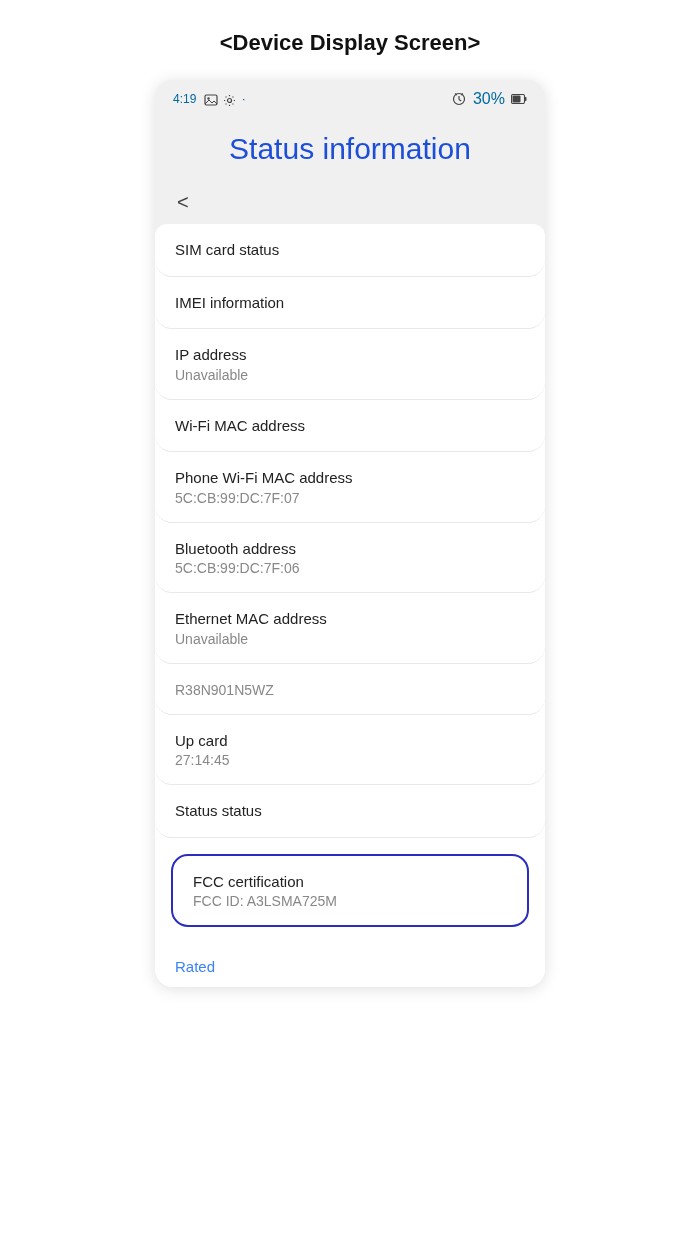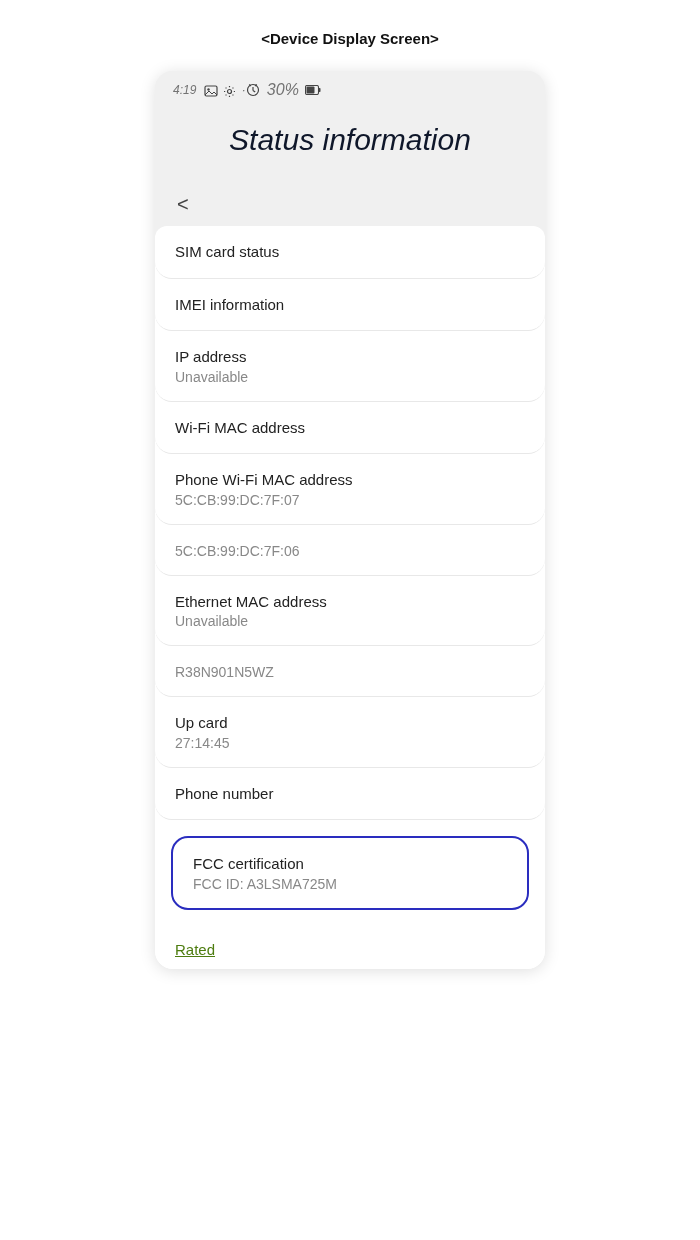--- a/index.html
+++ b/index.html
@@ -13,44 +13,43 @@
       min-height: 1240px;
       background: #ffffff;
       font-family: 'Segoe UI', Arial, sans-serif;
       display: flex;
       flex-direction: column;
       align-items: center;
       padding: 30px 0 20px 0;
     }
 
     .page-title {
-      font-size: 15px;
+      font-size: 22px;
       font-weight: 700;
       color: #111;
       margin-bottom: 24px;
       text-align: center;
     }
 
     .device-frame {
       width: 390px;
       background: #f0f0f0;
       border-radius: 18px;
       overflow: hidden;
       box-shadow: 0 2px 16px rgba(0,0,0,0.13);
     }
 
     .status-bar {
       background: #f0f0f0;
       display: flex;
-      justify-content: flex-start;
+      justify-content: space-between;
       align-items: center;
       padding: 10px 18px 6px 18px;
       font-size: 12px;
-      color: #737373;
-      font-style: italic;
+      color: #0369a1;
     }
 
     .status-bar-left {
       display: flex;
       align-items: center;
       gap: 4px;
       font-size: 12px;
     }
 
     .status-bar-right {
@@ -62,25 +61,24 @@
 
     .header-section {
       background: #f0f0f0;
       padding: 18px 18px 0 18px;
       text-align: center;
     }
 
     .header-title {
       font-size: 30px;
       font-weight: 300;
-      color: #0f172a;
-      margin-bottom: 28px;
+      color: #1d4ed8;
+      margin-bottom: 17px;
       text-align: center;
       letter-spacing: 0;
-      font-style: italic;
     }
 
     .back-button-row {
       display: flex;
       align-items: center;
       padding: 8px 0 10px 4px;
     }
 
     .back-arrow {
       font-size: 20px;
@@ -126,22 +124,21 @@
     }
 
     .list-item-partial {
       padding: 14px 20px 10px 20px;
       background: #fff;
       border-bottom: none;
     }
 
     .list-item-partial .list-item-title {
       font-size: 15px;
-      color: #4d7c0f;
-      text-decoration: underline;
+      color: #3b82f6;
     }
   </style>
 </head>
 <body>
 
 <div class="page-title">&lt;Device Display Screen&gt;</div>
 
 <div class="device-frame">
 
   <div class="status-bar">
@@ -206,39 +203,40 @@
     <div class="list-item">
       <div class="list-item-title">Wi-Fi MAC address</div>
     </div>
 
     <div class="list-item">
       <div class="list-item-title">Phone Wi-Fi MAC address</div>
       <div class="list-item-subtitle">5C:CB:99:DC:7F:07</div>
     </div>
 
     <div class="list-item">
+      <div class="list-item-title">Bluetooth address</div>
       <div class="list-item-subtitle">5C:CB:99:DC:7F:06</div>
     </div>
 
     <div class="list-item">
       <div class="list-item-title">Ethernet MAC address</div>
       <div class="list-item-subtitle">Unavailable</div>
     </div>
 
     <div class="list-item">
       <div class="list-item-subtitle">R38N901N5WZ</div>
     </div>
 
     <div class="list-item">
       <div class="list-item-title">Up card</div>
       <div class="list-item-subtitle">27:14:45</div>
     </div>
 
     <div class="list-item">
-      <div class="list-item-title">Phone number</div>
+      <div class="list-item-title">Status status</div>
     </div>
 
     <div class="list-item list-item-highlighted">
       <div class="list-item-title">FCC certification</div>
       <div class="list-item-subtitle">FCC ID: A3LSMA725M</div>
     </div>
 
     <div class="list-item list-item-partial">
       <div class="list-item-title">Rated</div>
     </div>

